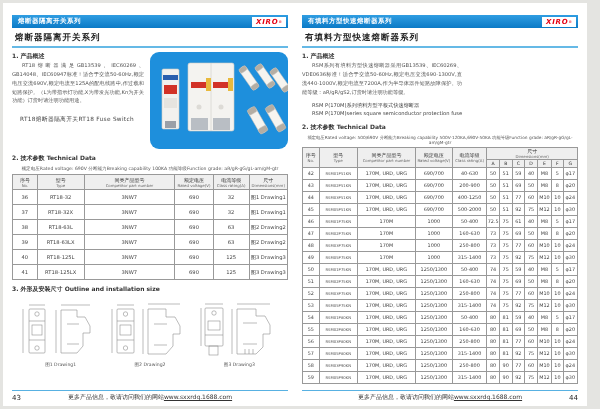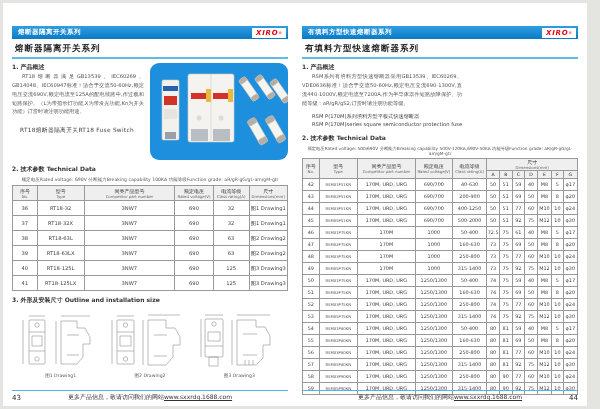--- a/index.html
+++ b/index.html
@@ -1,19 +1,19 @@
 <!DOCTYPE html>
 <html><head>
 <meta charset="utf-8">
 <style>
   * { margin:0; padding:0; box-sizing:border-box; }
   html,body { width:600px; height:409px; }
   body { font-family:"DejaVu Sans","Liberation Sans",sans-serif; background:#d9d9d6; }
   .canvas { position:relative; width:600px; height:409px; background:#e4e4e1; overflow:hidden; }
-  .page { position:absolute; top:3px; bottom:3px; width:294px; background:#fff; padding:23px 9px 4px 9px; }
+  .page { position:absolute; top:3px; bottom:3px; width:294px; background:#fff; padding:12px 9px 4px 9px; }
   .page.left { left:3px; }
   .page.right { left:293px; }
 
   .hbar { position:relative; height:13px; background:linear-gradient(#2f9de2,#0b7ac6); display:flex; align-items:center; }
   .hbar-title { color:#fff; font-size:6.5px; font-weight:bold; padding-left:6px; letter-spacing:.5px; }
   .logo-box { position:absolute; right:2px; top:1.5px; bottom:1.5px; width:34px; background:#fff; display:flex; align-items:center; justify-content:center; }
   .logo-text { color:#e60012; font-weight:bold; font-size:7px; font-style:italic; letter-spacing:.8px; }
   .logo-reg { color:#e60012; font-size:3.5px; vertical-align:super; }
 
   .ptitle { margin-top:4px; padding-left:3px; font-size:8.5px; font-weight:bold; color:#222; letter-spacing:1px; }

